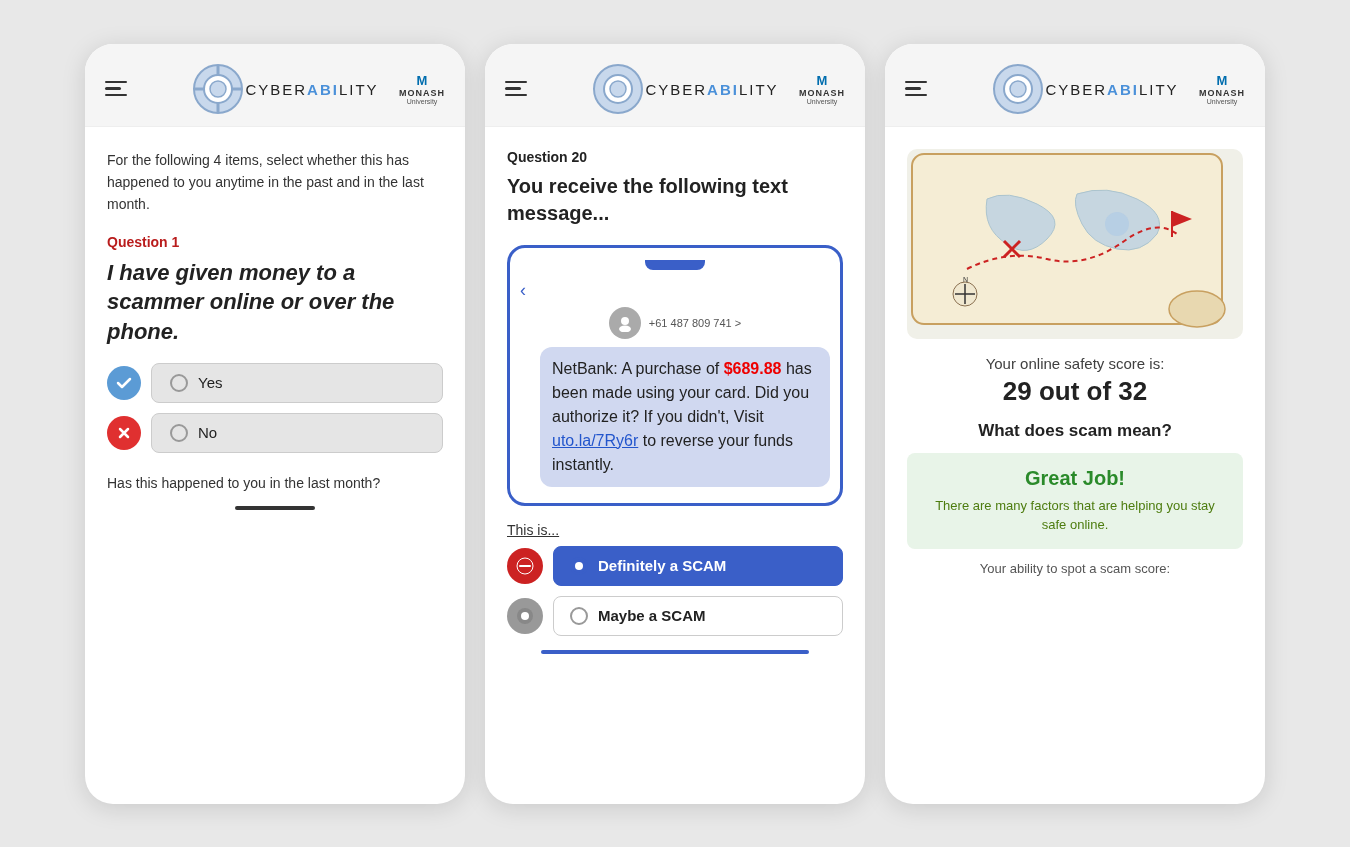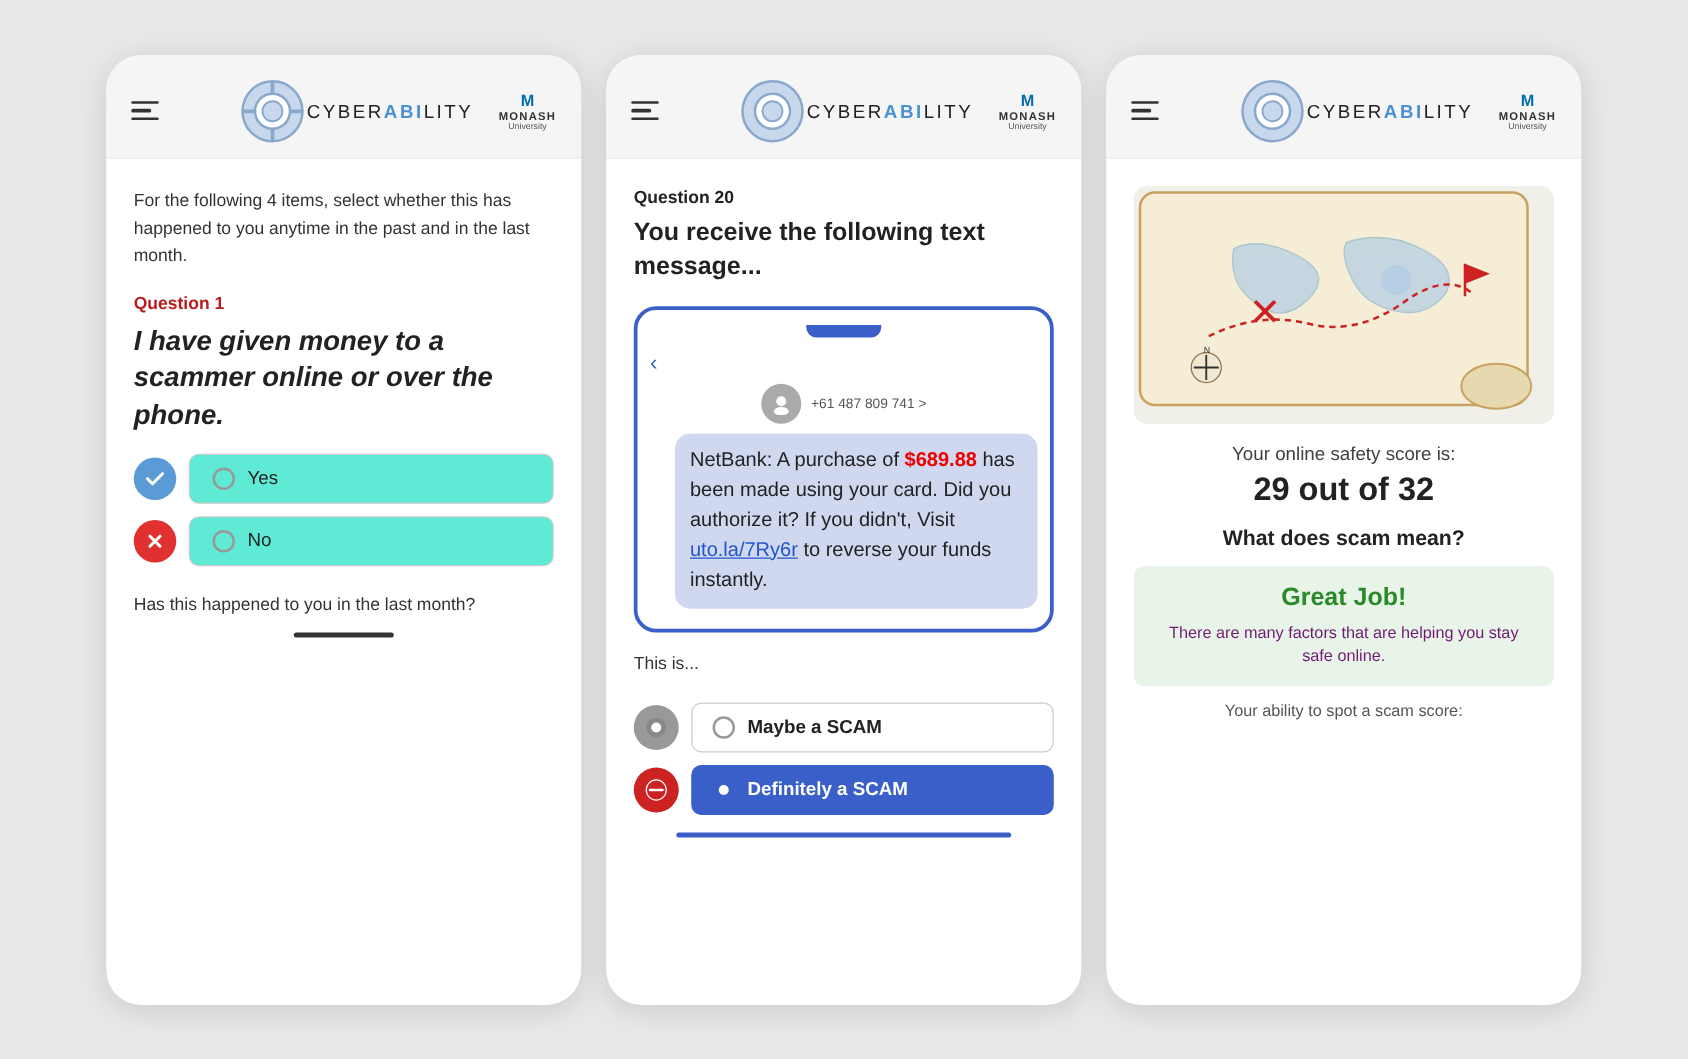--- a/index.html
+++ b/index.html
@@ -157,21 +157,21 @@
       display: flex;
       align-items: center;
       justify-content: center;
       flex-shrink: 0;
     }
     .circle-x svg { width: 18px; height: 18px; }
     .answer-btn {
       border: 1.5px solid #ccc;
       border-radius: 8px;
       padding: 10px 18px;
-      background: #5eead4;
+      background: #e5e5e5;
       font-size: 15px;
       font-weight: 500;
       color: #222;
       cursor: pointer;
       display: flex;
       align-items: center;
       gap: 10px;
       flex: 1;
     }
     .radio-empty {
@@ -251,21 +251,22 @@
       font-size: 16px;
       color: #222;
       line-height: 1.5;
       margin: 4px 0 4px 20px;
     }
     .sms-bubble a { color: #2255cc; text-decoration: underline; }
     .sms-amount { color: #e00; font-weight: 700; }
     .this-is-label {
       font-size: 14px;
       color: #333;
-      margin-bottom: 24px;
+      margin-bottom: 8px;
+      text-decoration: underline;
     }
     .scam-options {
       display: flex;
       flex-direction: column;
       gap: 10px;
       margin-bottom: 10px;
     }
     .scam-option {
       display: flex;
       align-items: center;
@@ -384,21 +385,21 @@
     }
     .great-job-title {
       font-size: 20px;
       font-weight: 700;
       color: #2a8a2a;
       text-align: center;
       margin-bottom: 6px;
     }
     .great-job-text {
       font-size: 13px;
-      color: #701a75;
+      color: #4d7c0f;
       text-align: center;
       line-height: 1.5;
     }
     .ability-score-label {
       font-size: 13px;
       color: #555;
       text-align: center;
     }
     .monash-m {
       font-size: 13px;
@@ -511,41 +512,41 @@
           </div>
           <div class="sender-info">+61 487 809 741 &gt;</div>
         </div>
         <div class="sms-bubble">
           <span>NetBank: A purchase of </span><span class="sms-amount">$689.88</span><span> has been made using your card. Did you authorize it? If you didn't, Visit </span><a href="#">uto.la/7Ry6r</a><span> to reverse your funds instantly.</span>
         </div>
       </div>
       <p class="this-is-label">This is...</p>
       <div class="scam-options">
         <div class="scam-option">
+          <div class="scam-icon-red">
+            <svg width="20" height="20" viewBox="0 0 20 20">
+                <circle cx="10" cy="10" r="8" fill="#cc2222" stroke="#fff" stroke-width="1"></circle>
+                <rect x="4" y="9" width="12" height="2" rx="1" fill="#fff"></rect>
+              </svg>
+          </div>
+          <div class="scam-btn selected">
+            <span class="radio-filled"></span>
+            <span>Definitely a SCAM</span>
+          </div>
+        </div>
+        <div class="scam-option">
           <div class="scam-icon-gray">
             <svg width="20" height="20" viewBox="0 0 20 20">
                 <circle cx="10" cy="10" r="8" fill="#888"></circle>
                 <circle cx="10" cy="10" r="4" fill="#fff"></circle>
               </svg>
           </div>
           <div class="scam-btn">
             <span class="radio-empty"></span>
             <span>Maybe a SCAM</span>
-          </div>
-        </div>
-        <div class="scam-option">
-          <div class="scam-icon-red">
-            <svg width="20" height="20" viewBox="0 0 20 20">
-                <circle cx="10" cy="10" r="8" fill="#cc2222" stroke="#fff" stroke-width="1"></circle>
-                <rect x="4" y="9" width="12" height="2" rx="1" fill="#fff"></rect>
-              </svg>
-          </div>
-          <div class="scam-btn selected">
-            <span class="radio-filled"></span>
-            <span>Definitely a SCAM</span>
           </div>
         </div>
       </div>
       <div style="width:80%; height:4px; background:#3a5fc8; border-radius:2px; margin: 14px auto 0 auto;"></div>
     </div>
   </div>
 
   <div class="phone">
     <div class="phone-header">
       <div class="hamburger-icon">

